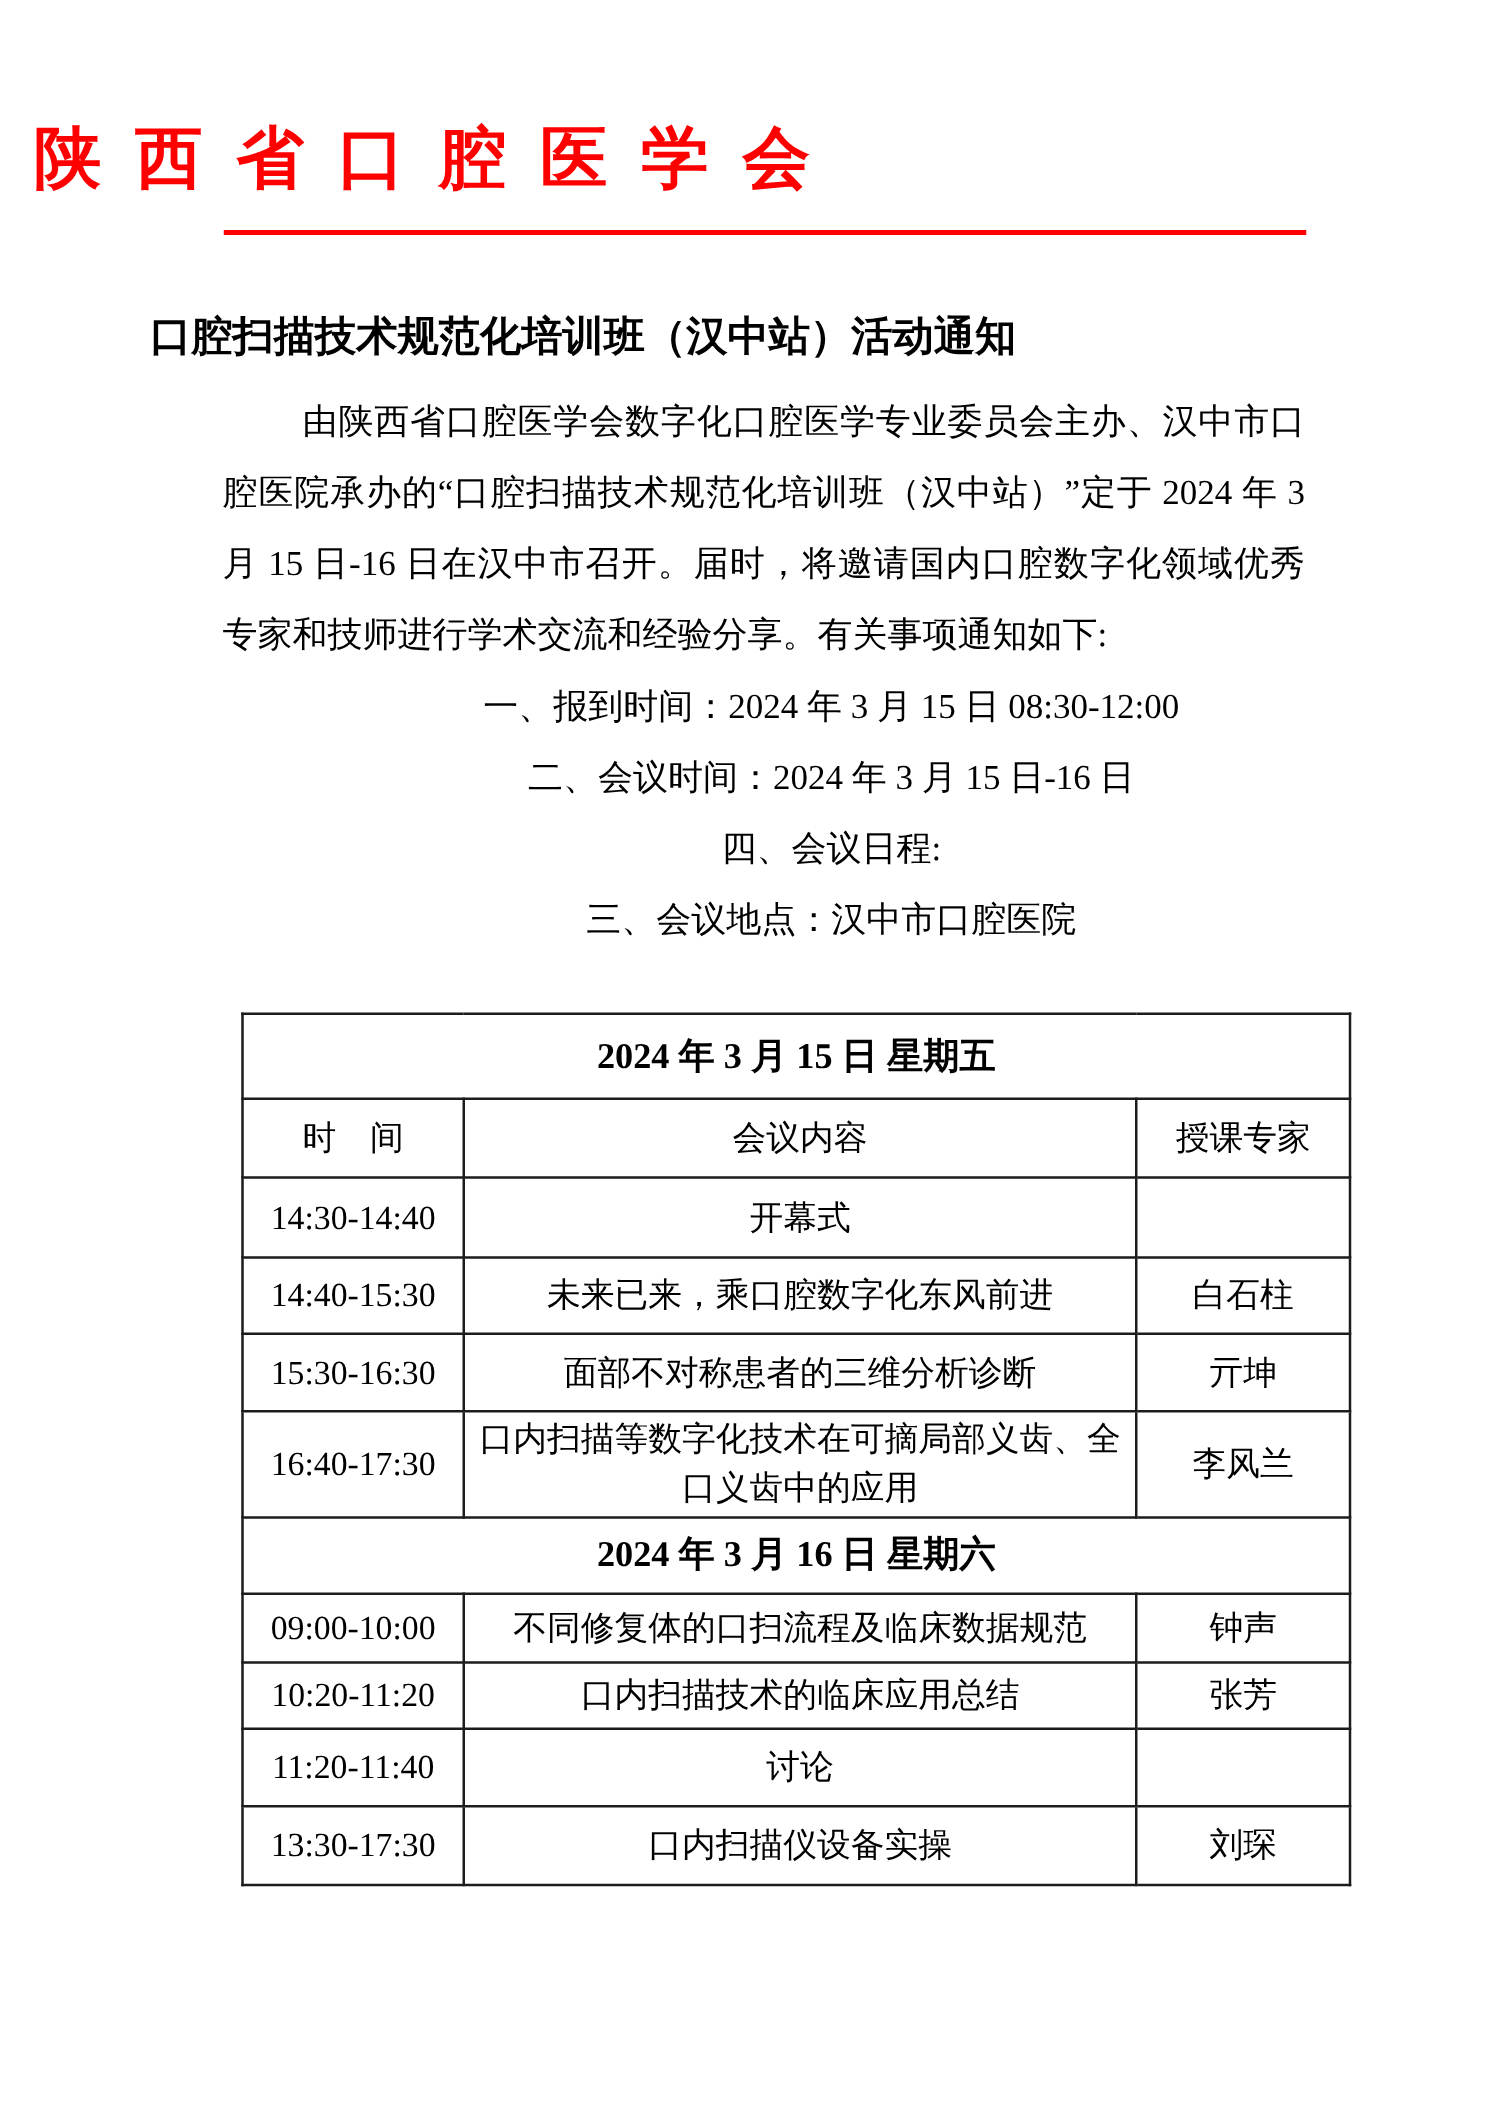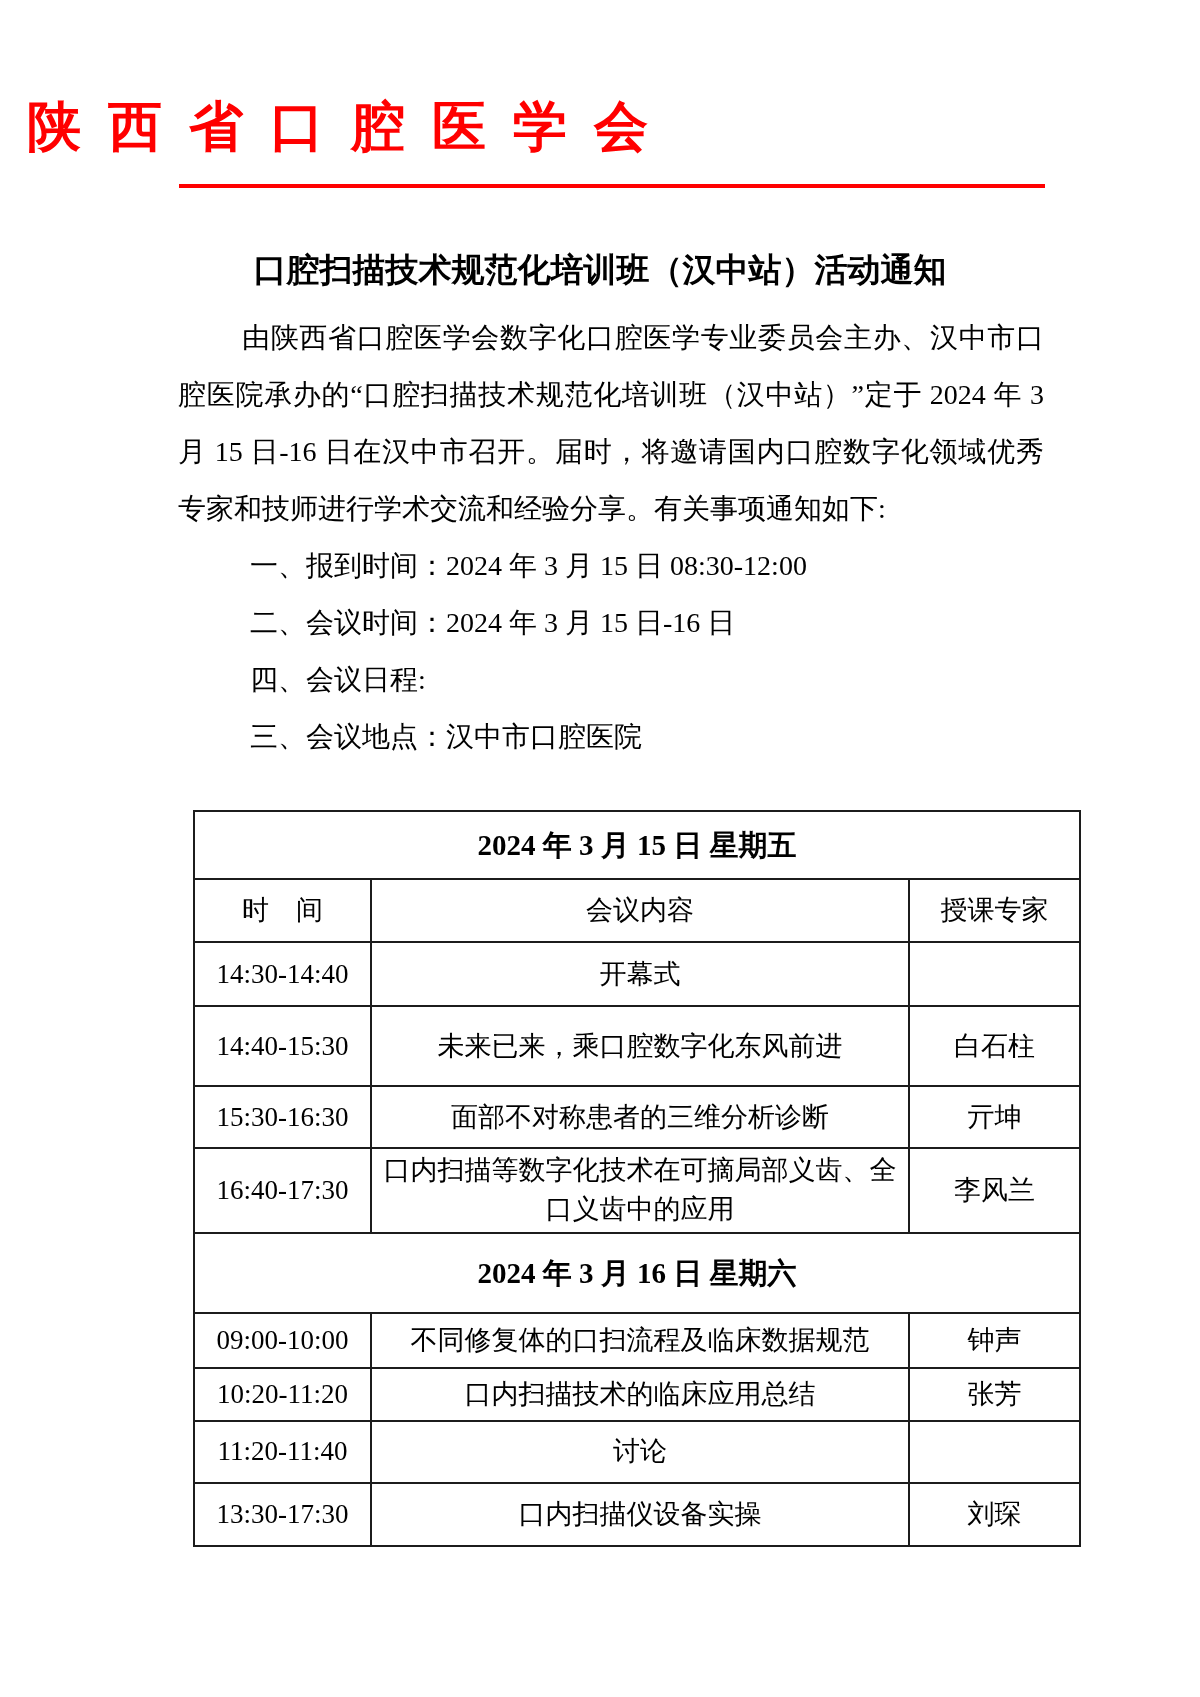--- a/index.html
+++ b/index.html
@@ -19,58 +19,58 @@
     line-height:1.15;
   }
   .red-line{
     height:4px;width:866px;
     margin:26px 0 0 179px;
   }
 
   
   .doc-title{
     margin:62px 120px 0 120px;
-    text-align:center;
+    text-align:left;
     font-size:33px;font-weight:bold;
     line-height:1.25;
   }
 
   
   .intro{
     margin:18px 156px 0 178px;
     font-size:28px;line-height:57px;
     text-align:justify;text-justify:inter-ideograph;
     text-indent:64px;
   }
 
   
   .items{margin:0 120px 0 178px;}
   .item{
     font-size:28px;line-height:57px;height:57px;
-    padding-left:72px;white-space:nowrap;
+    padding-left:72px;white-space:nowrap;text-align:center;
   }
 
   
   table.schedule{
     margin:45px 0 0 193px;
     width:886px;table-layout:fixed;
     border-collapse:collapse;
     font-size:27px;line-height:1.45;
   }
   table.schedule td{
     border:2px solid #1c1c1c;
     text-align:center;vertical-align:middle;
     padding:2px 6px;overflow:hidden;
   }
   td.day-title{font-weight:bold;font-size:29px;}
   col.c-time{width:177px;}
   col.c-content{width:538px;}
   col.c-expert{width:171px;}
   tr.h68{height:68px;} tr.h63{height:63px;} tr.h77{height:64px;}
-  tr.h65{height:80px;} tr.h62{height:62px;} tr.h83{height:83px;}
+  tr.h65{height:61px;} tr.h62{height:62px;} tr.h83{height:83px;}
   tr.h55{height:55px;} tr.h53{height:53px;} tr.h54{height:62px;}
 </style>
 </head>
 <body>
 
 <div class="page">
 
   <header>
     <div class="org-title" style="color: rgb(255, 0, 0);">陕西省口腔医学会</div>
     <div class="red-line" style="background: rgb(255, 0, 0);"></div>

